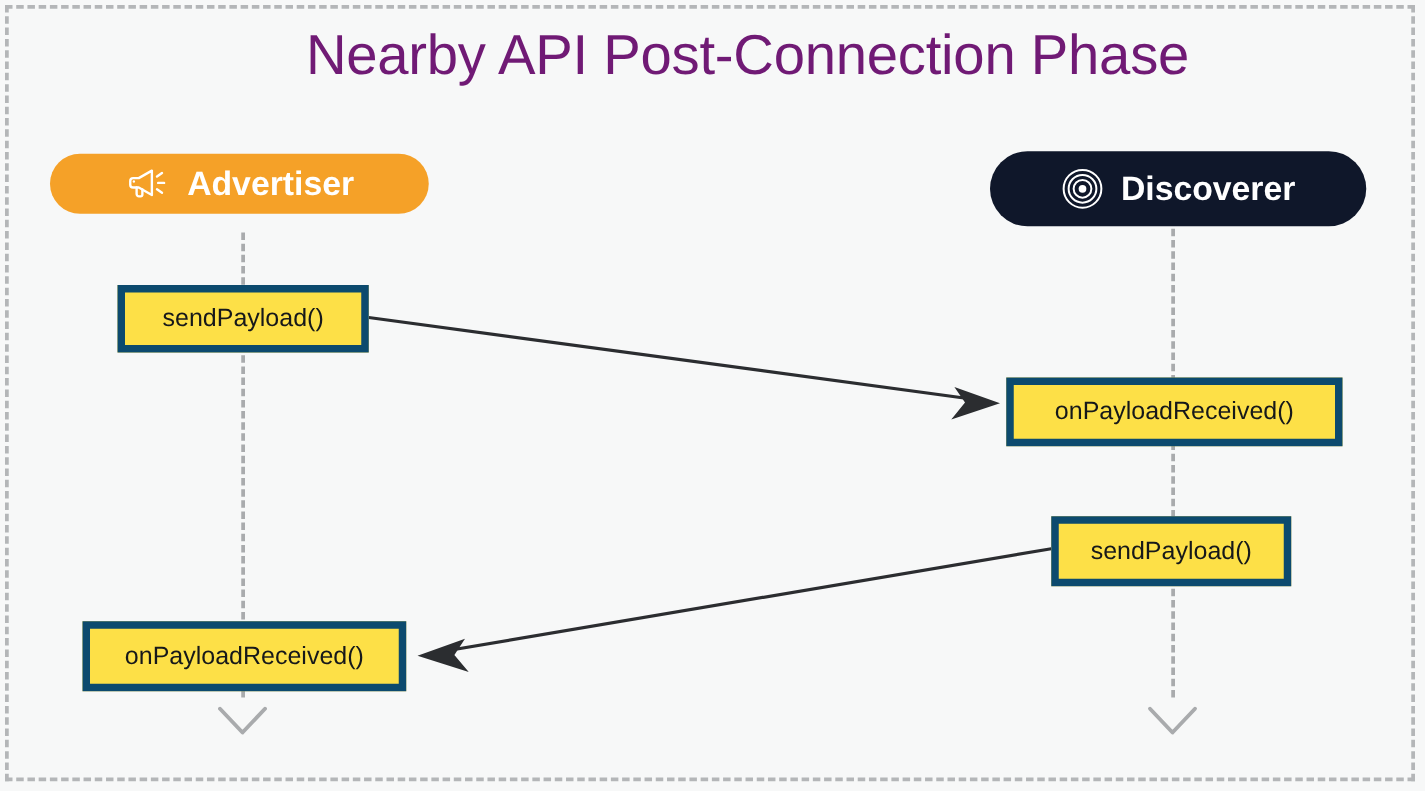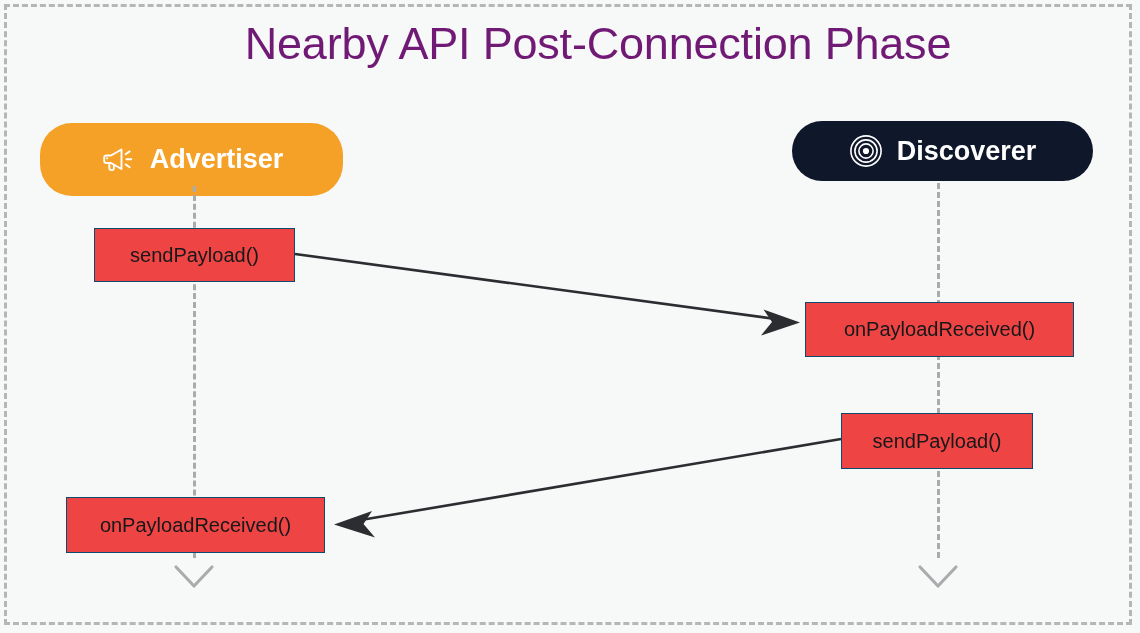--- a/index.html
+++ b/index.html
@@ -44,21 +44,21 @@
     align-items: center;
     justify-content: center;
     gap: 14px;
     border-radius: 32px;
     box-sizing: border-box;
   }
   #participant-advertiser {
     left: 40px;
     top: 123px;
     width: 303px;
-    height: 73px;
+    height: 48px;
     background: #f5a128;
   }
   #participant-discoverer {
     left: 792px;
     top: 121px;
     width: 301px;
     height: 60px;
     background: #0f172a;
   }
   .participant-label {
@@ -88,22 +88,22 @@
   }
   .lifeline-end {
     position: absolute;
     line-height: 0;
   }
   #lifeline-end-advertiser { left: 171px; top: 558px; }
   #lifeline-end-discoverer { left: 915px; top: 558px; }
 
   .message-box {
     position: absolute;
-    background: #ef4444;
-    border: 1px solid #0c4a6e;
+    background: #fde047;
+    border: 6px solid #0c4a6e;
     box-sizing: border-box;
     display: flex;
     align-items: center;
     justify-content: center;
     font-size: 20px;
     color: #16181a;
     white-space: nowrap;
   }
   #msg-box-0 { left: 94px;  top: 228px; width: 201px; height: 54px; }
   #msg-box-1 { left: 805px; top: 302px; width: 269px; height: 55px; }

